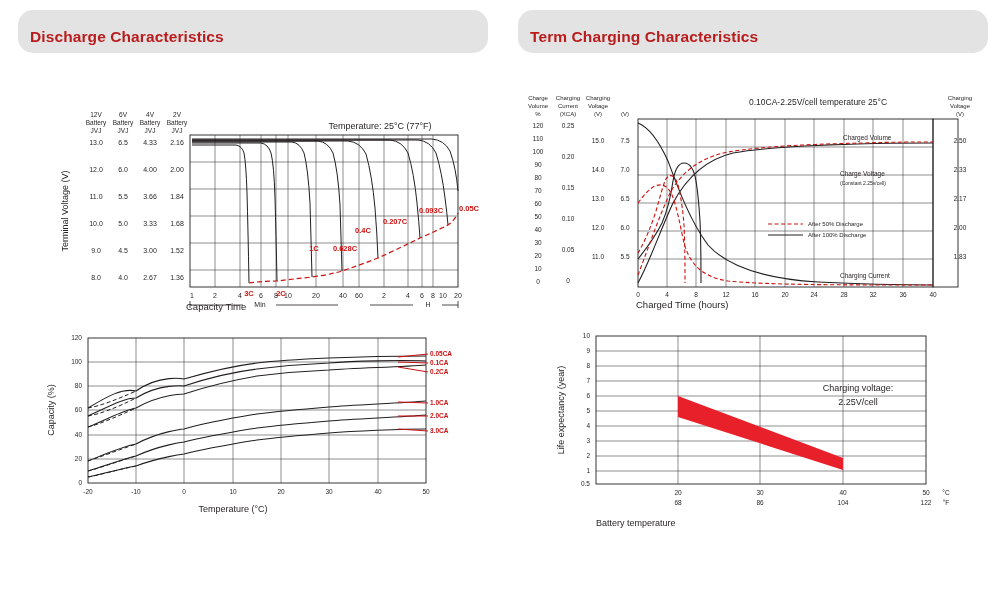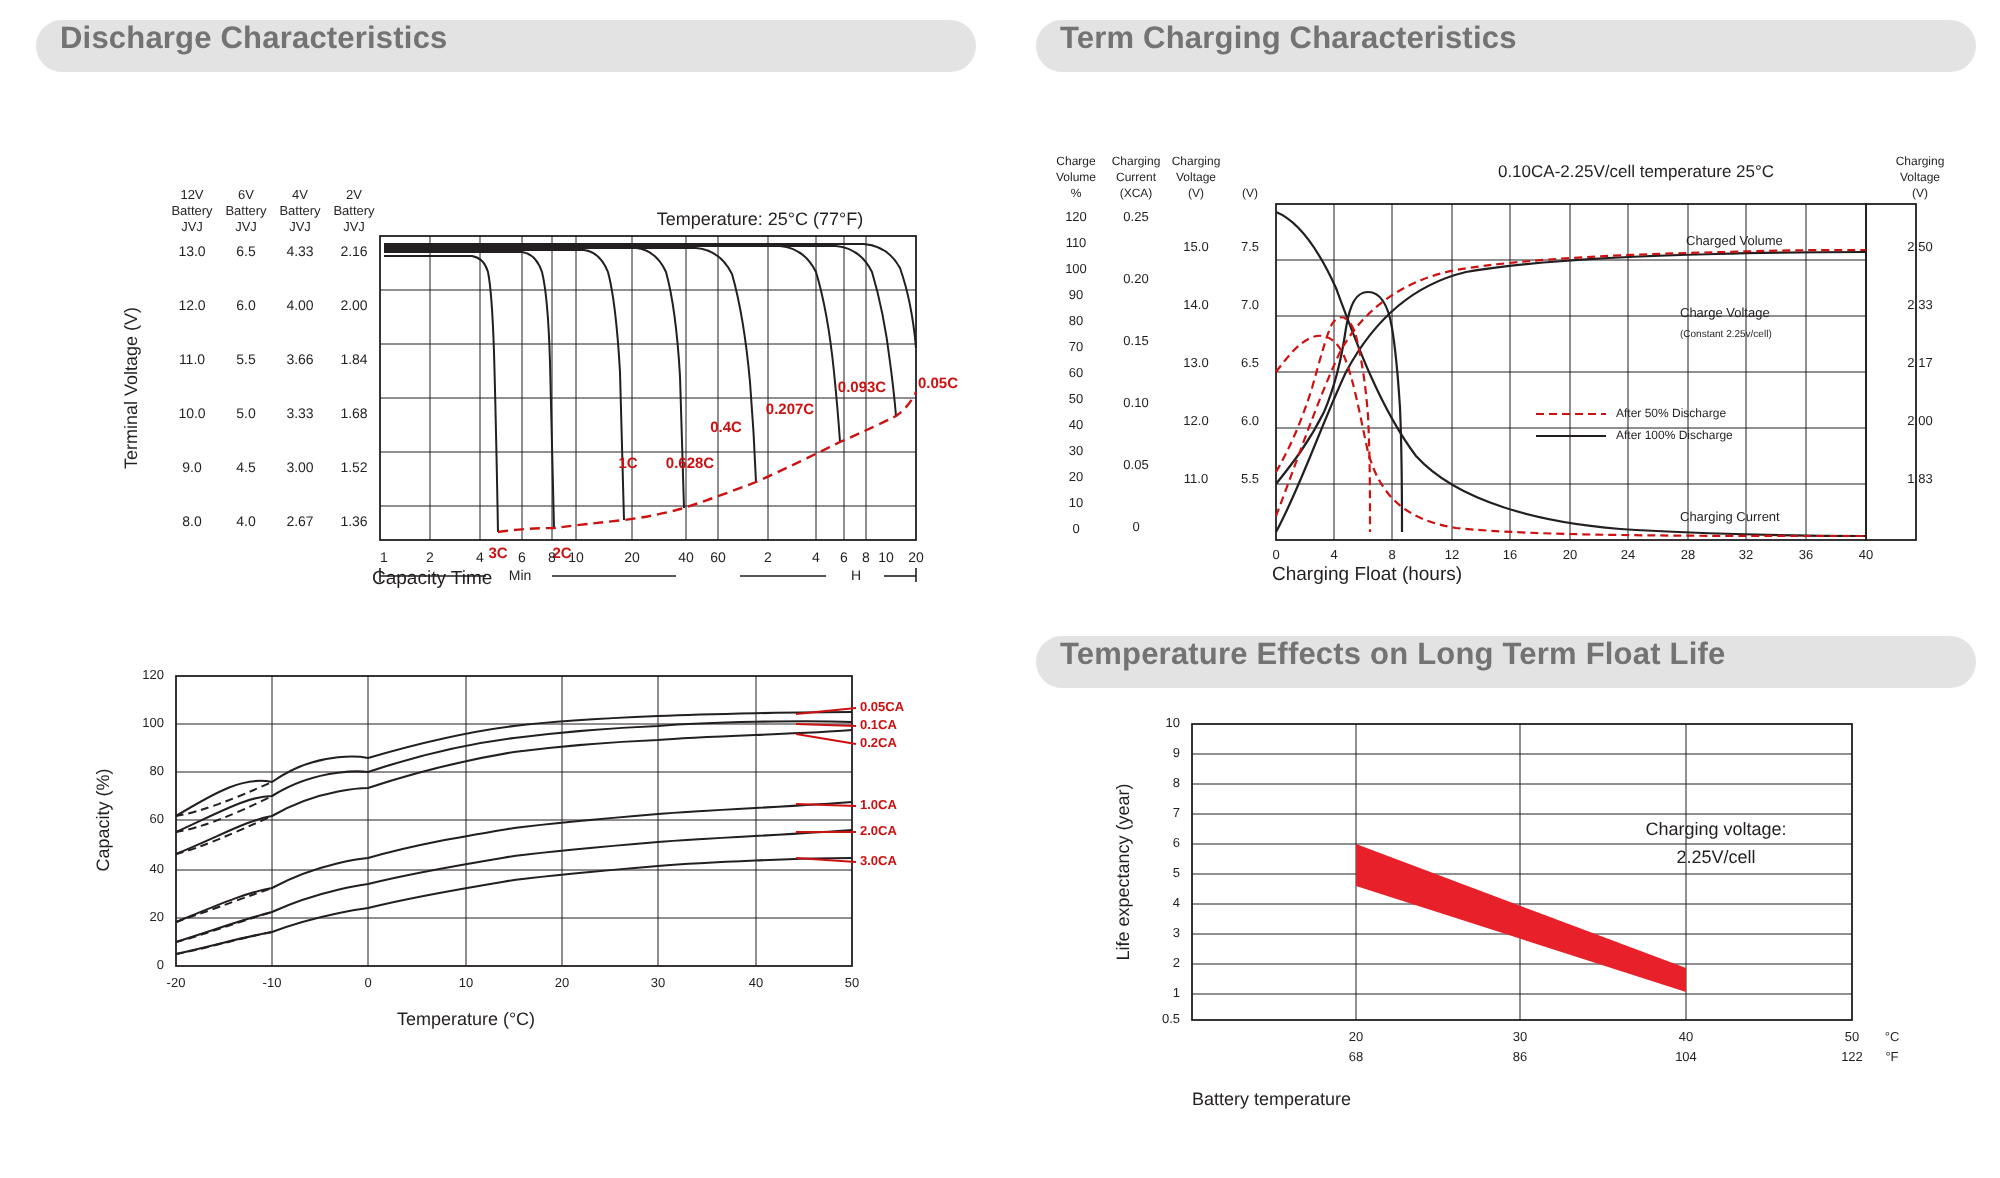--- a/index.html
+++ b/index.html
@@ -10,22 +10,22 @@
     color:#231f20;
     overflow:hidden;
   }
   .sheet{position:relative;width:1000px;height:589px;}
 
   .panel{position:absolute;}
   .panel-title{
     background:#e3e3e3;
     font-size:15.5px;
     font-weight:bold;
-    color:#737373;
-    padding:1px 0 7px 12px;
+    color:#b91c1c;
+    padding:18px 0 7px 12px;
     letter-spacing:0.1px;
     box-sizing:border-box;
     border-radius:15px;
   }
   .plotwrap{position:relative;}
   svg{display:block;}
   .lbl{font-family:"Liberation Sans", sans-serif;fill:#231f20;}
   .redb{fill:#cc1111;font-weight:bold;}
   text{dominant-baseline:middle;}
 </style>
@@ -300,21 +300,21 @@
           <text x="208" y="242">12</text>
           <text x="237" y="242">16</text>
           <text x="267" y="242">20</text>
           <text x="296" y="242">24</text>
           <text x="326" y="242">28</text>
           <text x="355" y="242">32</text>
           <text x="385" y="242">36</text>
           <text x="415" y="242">40</text>
         </g>
       </svg>
-      <div style="position:absolute;left:118px;top:246px;font-size:9.5px;">Charging Float (hours)</div>
+      <div style="position:absolute;left:118px;top:246px;font-size:9.5px;">Charged Time (hours)</div>
     </div>
   </div>
 
   <div class="panel" style="left:18px;top:318px;width:470px;height:262px;">
     <div class="plotwrap">
       <svg width="470" height="230" viewBox="0 0 470 230">
         <g>
           <rect x="70" y="20" width="338" height="145" fill="#fff" stroke="#231f20" stroke-width="0.9"></rect>
           <g stroke="#231f20" stroke-width="0.5">
             <line x1="70" y1="44" x2="408" y2="44"></line>
@@ -389,21 +389,20 @@
           <line x1="380" y1="111" x2="410" y2="113"></line>
         </g>
 
         <text x="34" y="92" font-size="9" class="lbl" text-anchor="middle" transform="rotate(-90 34 92)">Capacity (%)</text>
         <text x="215" y="192" font-size="9" class="lbl" text-anchor="middle">Temperature (°C)</text>
       </svg>
     </div>
   </div>
 
   <div class="panel" style="left:518px;top:318px;width:470px;height:262px;">
-    <div class="panel-title">Temperature Effects on Long Term Float Life</div>
     <div class="plotwrap">
       <svg width="470" height="230" viewBox="0 0 470 230">
         <g>
           <rect x="78" y="18" width="330" height="148" fill="#fff" stroke="#231f20" stroke-width="0.9"></rect>
           <g stroke="#231f20" stroke-width="0.5">
             <line x1="78" y1="33" x2="408" y2="33"></line>
             <line x1="78" y1="48" x2="408" y2="48"></line>
             <line x1="78" y1="63" x2="408" y2="63"></line>
             <line x1="78" y1="78" x2="408" y2="78"></line>
             <line x1="78" y1="93" x2="408" y2="93"></line>

